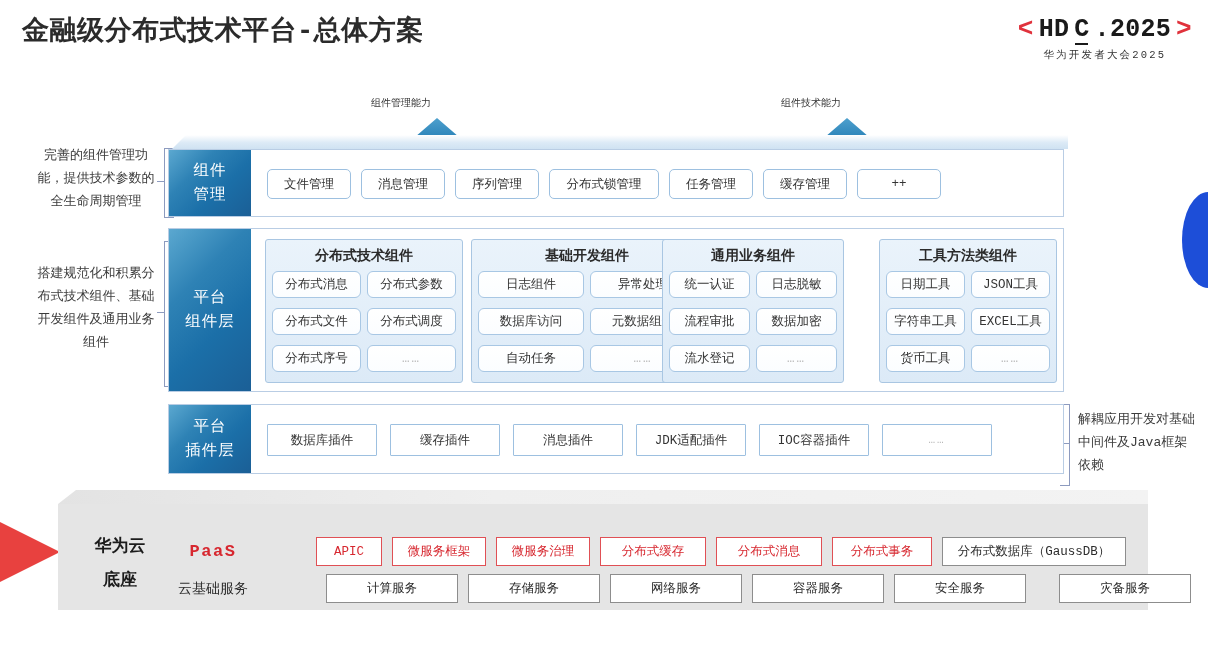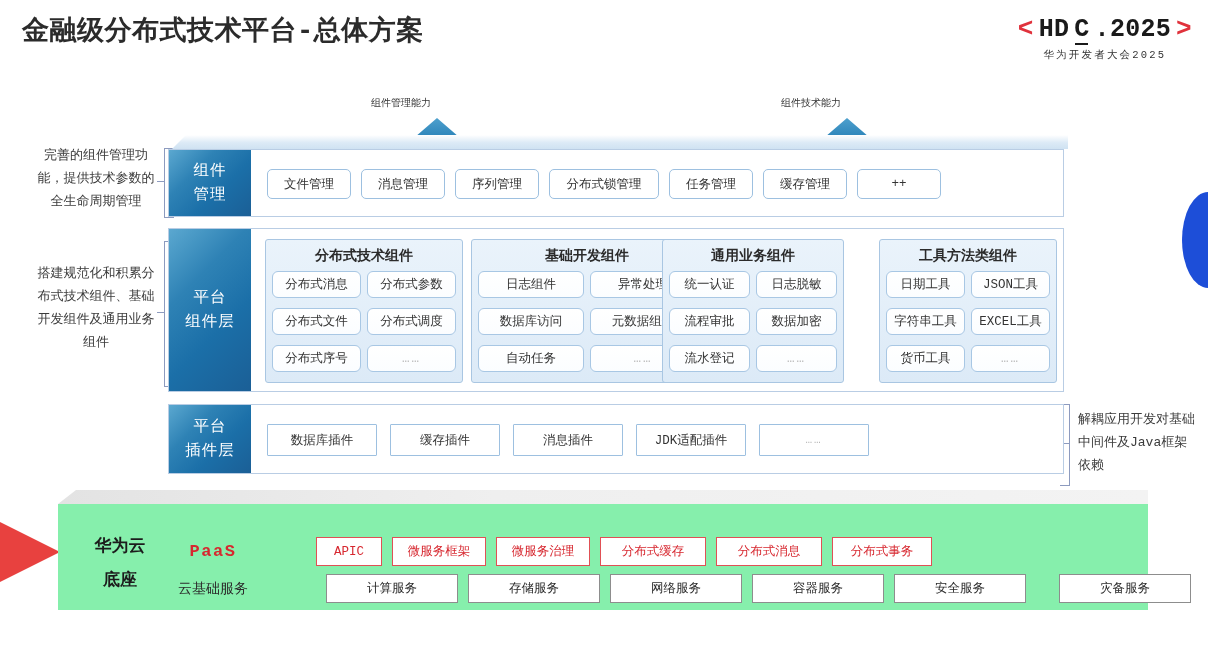--- a/index.html
+++ b/index.html
@@ -131,21 +131,21 @@
 
   
   .base-wrap{position:absolute;}
   .base-bevel{
     position:absolute;left:0;top:0;height:14px;width:100%;
     background:linear-gradient(90deg,#e3e3e3 0%,#efefef 40%,#f3f3f3 100%);
     clip-path:polygon(18px 0,100% 0,100% 100%,0 100%);
   }
   .base-body{
     position:absolute;left:0;top:14px;right:0;bottom:0;
-    background:#86efac;
+    background:#e5e5e5;
   }
   .base-title{
     position:absolute;left:24px;top:26px;width:76px;text-align:center;
     font-size:17px;font-weight:bold;color:#1c1c1c;line-height:34px;
   }
   .base-rowlabel{
     position:absolute;width:94px;text-align:center;
     font-size:14px;color:#2b2b2b;
   }
   .base-rowlabel.paas{
@@ -297,40 +297,42 @@
   <div class="layer" style="left:168px;top:404px;width:896px;height:70px;">
     <div class="side-label">
       <span>平台</span>
       <span>插件层</span>
     </div>
     <div id="pl-row" style="left:98px;top:19px;">
       <div class="pill" style="width:110px;">数据库插件</div>
       <div class="pill" style="width:110px;">缓存插件</div>
       <div class="pill" style="width:110px;">消息插件</div>
       <div class="pill" style="width:110px;">JDK适配插件</div>
+      <div class="pill" style="width:110px;">IOC容器插件</div>
       <div class="pill dots" style="width:110px;">……</div>
     </div>
   </div>
 
   <div class="base-wrap" style="left:58px;top:490px;width:1090px;height:120px;">
     <div class="base-bevel"></div>
     <div class="base-body">
       <div class="base-title">
         <div>华为云</div>
         <div>底座</div>
       </div>
 
       <div class="base-rowlabel paas" style="left:108px;top:38px;">PaaS</div>
       <div class="base-row" style="left:210px;top:33px;">
         <div class="bbox red" style="width:66px;">APIC</div>
         <div class="bbox red" style="width:94px;">微服务框架</div>
         <div class="bbox red" style="width:94px;">微服务治理</div>
         <div class="bbox red" style="width:106px;">分布式缓存</div>
         <div class="bbox red" style="width:106px;">分布式消息</div>
         <div class="bbox red" style="width:100px;">分布式事务</div>
+        <div class="bbox gray" style="width:184px;">分布式数据库（GaussDB）</div>
       </div>
 
       <div class="base-rowlabel" style="left:108px;top:76px;">云基础服务</div>
       <div class="base-row" style="left:220px;top:70px;">
         <div class="bbox gray2" style="width:132px;">计算服务</div>
         <div class="bbox gray2" style="width:132px;">存储服务</div>
         <div class="bbox gray2" style="width:132px;">网络服务</div>
         <div class="bbox gray2" style="width:132px;">容器服务</div>
         <div class="bbox gray2" style="width:132px;">安全服务</div>
         <div class="bbox gray2" style="width:132px;margin-left:23px;">灾备服务</div>

